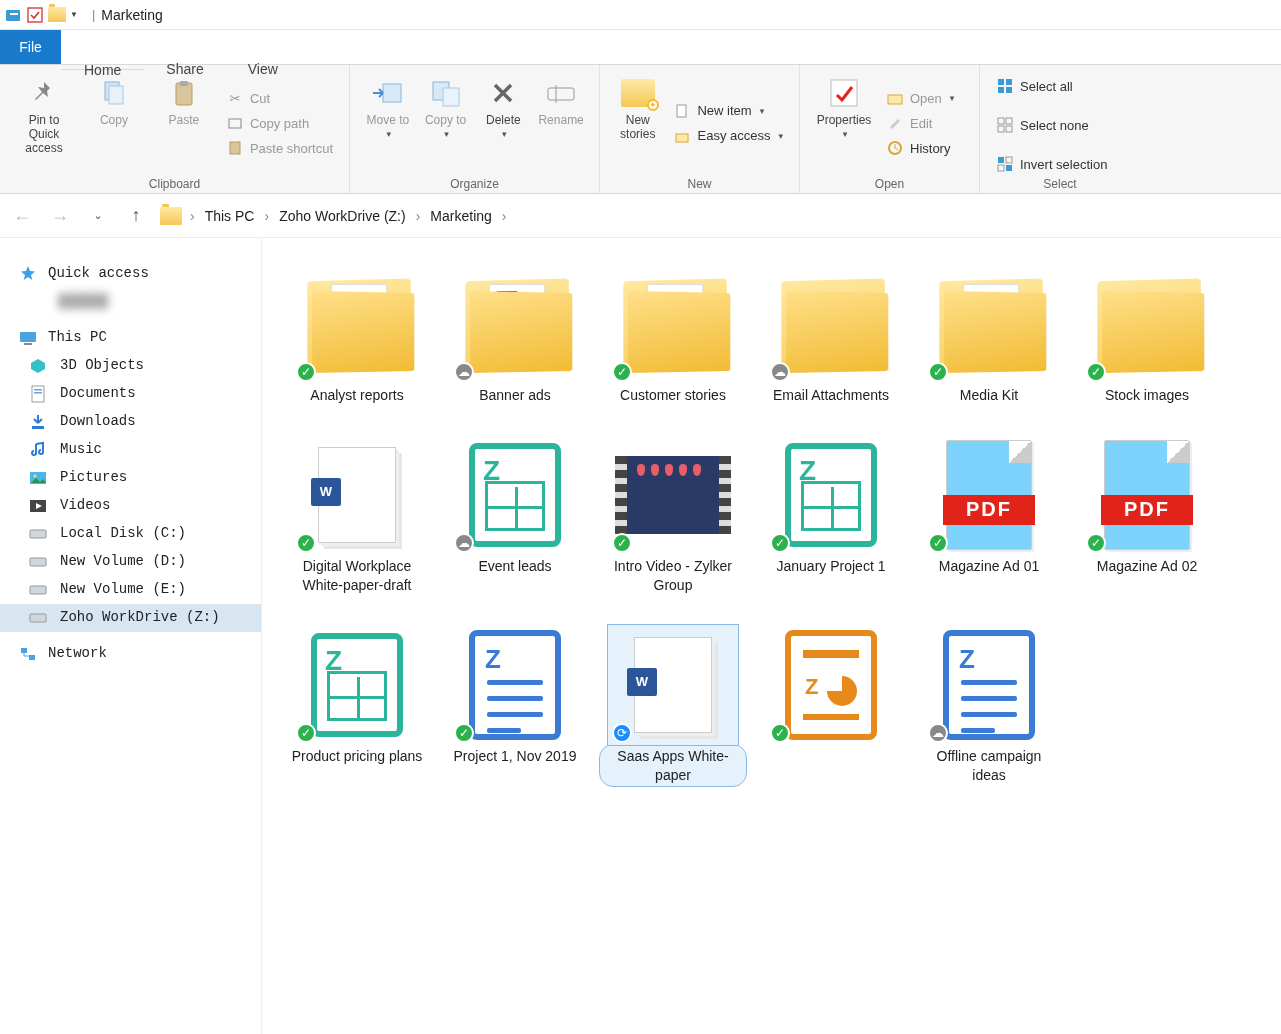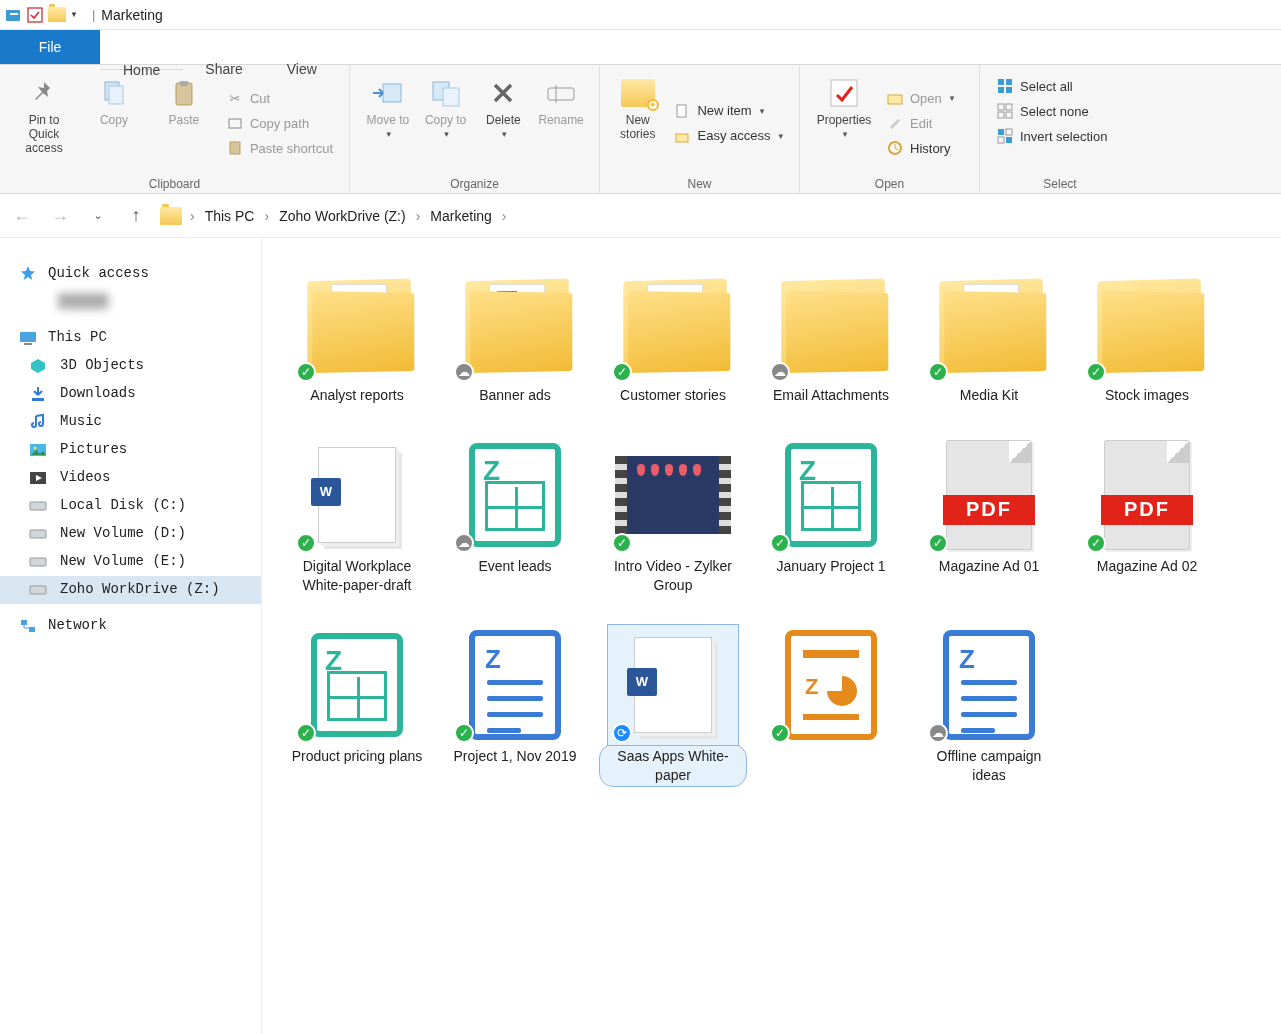--- a/index.html
+++ b/index.html
@@ -9,21 +9,21 @@
   .titlebar { display: flex; align-items: center; height: 30px; padding: 0 4px; background: #fff; border-bottom: 1px solid #e5e5e5; }
   .titlebar .qa-icons { display: flex; gap: 4px; margin-right: 8px; align-items: center; }
   .titlebar .qa-icon { width: 18px; height: 18px; display: flex; align-items: center; justify-content: center; }
   .titlebar .folder-thumb { width: 18px; height: 15px; background: linear-gradient(#ffe9a6,#f5c855); border-radius: 1px; position: relative; }
   .titlebar .folder-thumb::before{content:'';position:absolute;top:-3px;left:1px;width:6px;height:3px;background:#f5c855;border-radius:1px 1px 0 0;}
   .title-sep { color:#888; margin: 0 6px; }
   .title-text { font-size: 14px; }
 
   
   .tabs { display: flex; align-items: stretch; height: 34px; background:#fff; }
-  .file-tab { background:#1979ca; color:#fff; width:100px; display:flex; align-items:center; justify-content:center; font-size:14px; cursor:pointer; }
+  .file-tab { background:#1979ca; color:#fff; width:61px; display:flex; align-items:center; justify-content:center; font-size:14px; cursor:pointer; }
   .tab { padding:0 22px; display:flex; align-items:center; font-size:14px; color:#444; cursor:pointer;margin-top:39px; }
   .tab.active { background:#f6f6f6; border:1px solid #d9d9d9; border-bottom:none; }
 
   
   .ribbon { display:flex; background:#f6f6f6; border-top:1px solid #d9d9d9; border-bottom:1px solid #d9d9d9; height:130px; }
   .group { border-right:1px solid #e2e2e2; padding:6px 12px 2px; display:flex; flex-direction:column; justify-content:space-between; }
   .group-body { display:flex; gap:6px; flex:1; }
   .group-label { text-align:center; font-size:12px; color:#666; padding-top:2px; }
   .bigbtn { display:flex; flex-direction:column; align-items:center; justify-content:flex-start; width:64px; padding-top:4px; cursor:pointer; color:#444; font-size:12px; text-align:center; gap:2px; }
   .bigbtn.disabled { color:#999; }
@@ -80,21 +80,21 @@
   .zoho-sheet::after{content:'';position:absolute;bottom:10px;left:10px;right:10px;height:44px;border:3px solid #2bb59a;}
   .zoho-sheet .cross1{position:absolute;bottom:10px;left:50%;width:3px;height:44px;background:#2bb59a;}
   .zoho-sheet .cross2{position:absolute;left:10px;right:10px;bottom:32px;height:3px;background:#2bb59a;}
 
   .zoho-doc{width:92px;height:110px;border:6px solid;border-radius:8px;background:#fff;position:relative;}
   .zoho-doc::before{content:'Z';position:absolute;top:8px;left:10px;font-size:26px;font-weight:bold;}
   .zoho-doc .lines{position:absolute;top:44px;left:12px;right:12px;}
   .zoho-doc .lines div{height:5px;margin-bottom:11px;border-radius:2px;}
   .zoho-doc.blue{border-color:#3a7bd5;} .zoho-doc.blue::before{color:#3a7bd5;} .zoho-doc.blue .lines div{background:#3a7bd5;}
 
-  .pdf-file{width:86px;height:110px;background:#e5e5e5;border:1px solid #ccc;border-radius:2px;position:relative;box-shadow:2px 2px 0 #eee;}
+  .pdf-file{width:86px;height:110px;background:#7dd3fc;border:1px solid #ccc;border-radius:2px;position:relative;box-shadow:2px 2px 0 #eee;}
   .pdf-file::before{content:'';position:absolute;top:0;right:0;width:22px;height:22px;background:linear-gradient(135deg,#fff 50%,#ccc 50%);}
   .pdf-file .band{position:absolute;top:54px;left:-4px;right:-4px;height:30px;background:#e2231a;color:#fff;font-weight:bold;font-size:20px;display:flex;align-items:center;justify-content:center;letter-spacing:2px;}
 
   .word-doc{width:78px;height:96px;background:#fff;border:1px solid #ccc;box-shadow:3px 3px 0 #eee,6px 6px 0 #e6e6e6;position:relative;}
   .word-doc::after{content:'W';position:absolute;top:30px;left:-8px;width:30px;height:28px;background:#2b579a;color:#fff;font-weight:bold;display:flex;align-items:center;justify-content:center;border-radius:2px;}
 
   .video-thumb{width:116px;height:78px;background:#2a3a66;position:relative;border-left:12px solid #444;border-right:12px solid #444;}
   .video-thumb::before,.video-thumb::after{content:'';position:absolute;top:0;bottom:0;width:12px;background:repeating-linear-gradient(#444 0 8px,#ddd 8px 14px);}
   .video-thumb::before{left:-12px;} .video-thumb::after{right:-12px;}
   .video-thumb .dots{position:absolute;top:8px;left:10px;right:10px;display:flex;gap:6px;}
@@ -317,21 +317,21 @@
             </span>
             <span>History</span>
           </div>
       </div>
     </div>
     <div class="group-label">Open</div>
   </div>
 
   <div class="group" style="width:160px;border-right:none;">
     <div class="group-body">
-      <div class="mini-list" style="justify-content:flex-start;padding-top:4px;">
+      <div class="mini-list" style="justify-content:space-between;padding-top:4px;">
         <div class="minibtn">
             <span class="mi">
               <svg width="16" height="16">
                 <rect x="1" y="1" width="6" height="6" fill="#3a9bd5"></rect>
                 <rect x="9" y="1" width="6" height="6" fill="#3a9bd5"></rect>
                 <rect x="1" y="9" width="6" height="6" fill="#3a9bd5"></rect>
                 <rect x="9" y="9" width="6" height="6" fill="#3a9bd5"></rect>
               </svg>
             </span>
             <span>Select all</span>
@@ -409,20 +409,30 @@
           <span class="side-ico">
             <svg width="18" height="16">
               <path d="M9 1 l7 4 v6 l-7 4 l-7 -4 v-6 z" fill="#35c2c4"></path>
             </svg>
           </span>
           <span class="lbl">3D Objects</span>
         </div>
         <div class="side-item nested">
           <span class="side-ico">
             <svg width="16" height="18">
+              <rect x="2" y="1" width="12" height="16" fill="#fff" stroke="#999"></rect>
+              <rect x="4" y="4" width="8" height="1.5" fill="#6aa2d8"></rect>
+              <rect x="4" y="7" width="8" height="1.5" fill="#6aa2d8"></rect>
+            </svg>
+          </span>
+          <span class="lbl">Documents</span>
+        </div>
+        <div class="side-item nested">
+          <span class="side-ico">
+            <svg width="16" height="18">
               <path d="M8 2 v8 m0 0 l-4 -4 m4 4 l4 -4" stroke="#2e7cd6" stroke-width="2" fill="none"></path>
               <rect x="2" y="13" width="12" height="3" fill="#2e7cd6"></rect>
             </svg>
           </span>
           <span class="lbl">Downloads</span>
         </div>
         <div class="side-item nested">
           <span class="side-ico">
             <svg width="16" height="18">
               <path d="M6 3 v9 a2 2 0 1 1 -2 -2" stroke="#2e7cd6" stroke-width="2" fill="none"></path>

